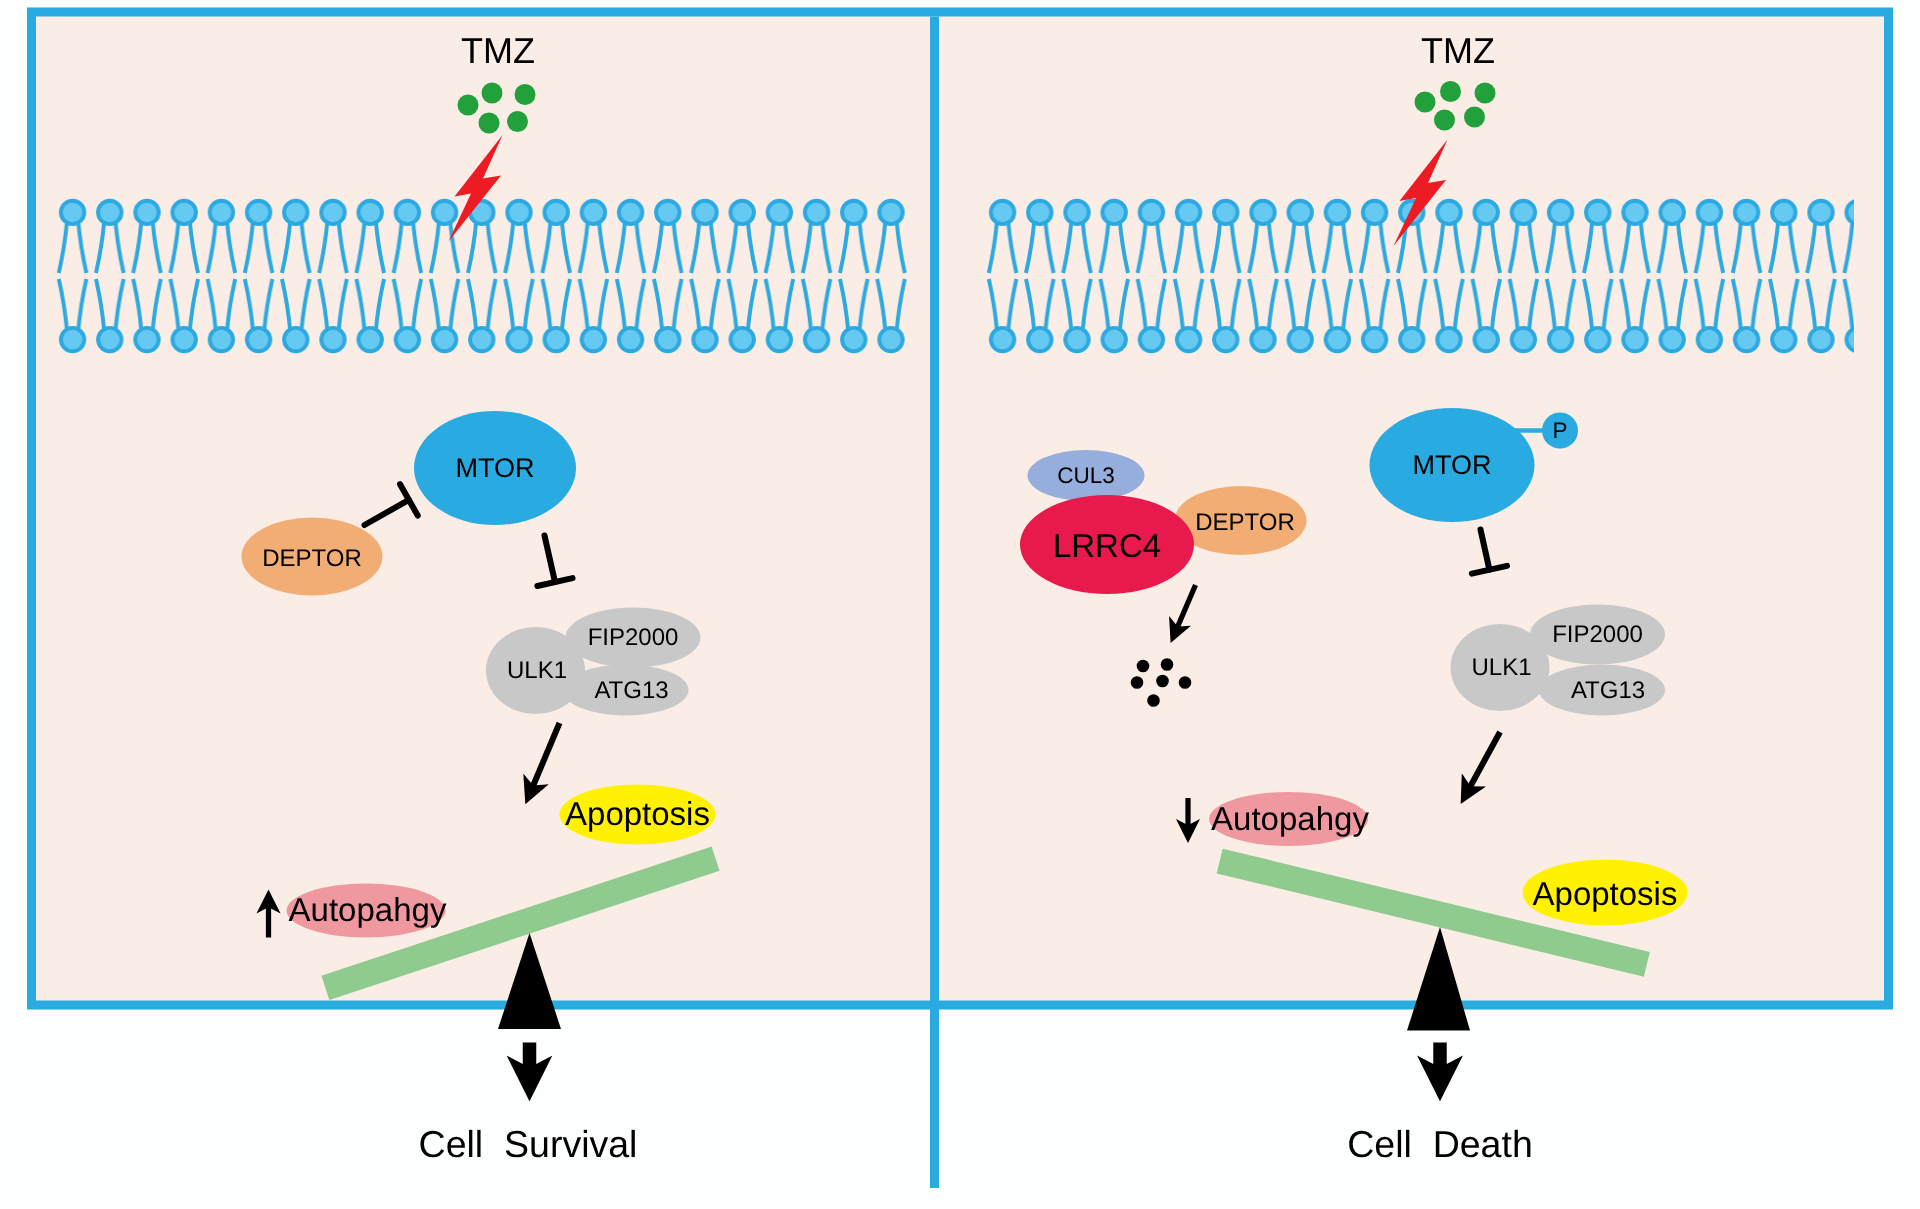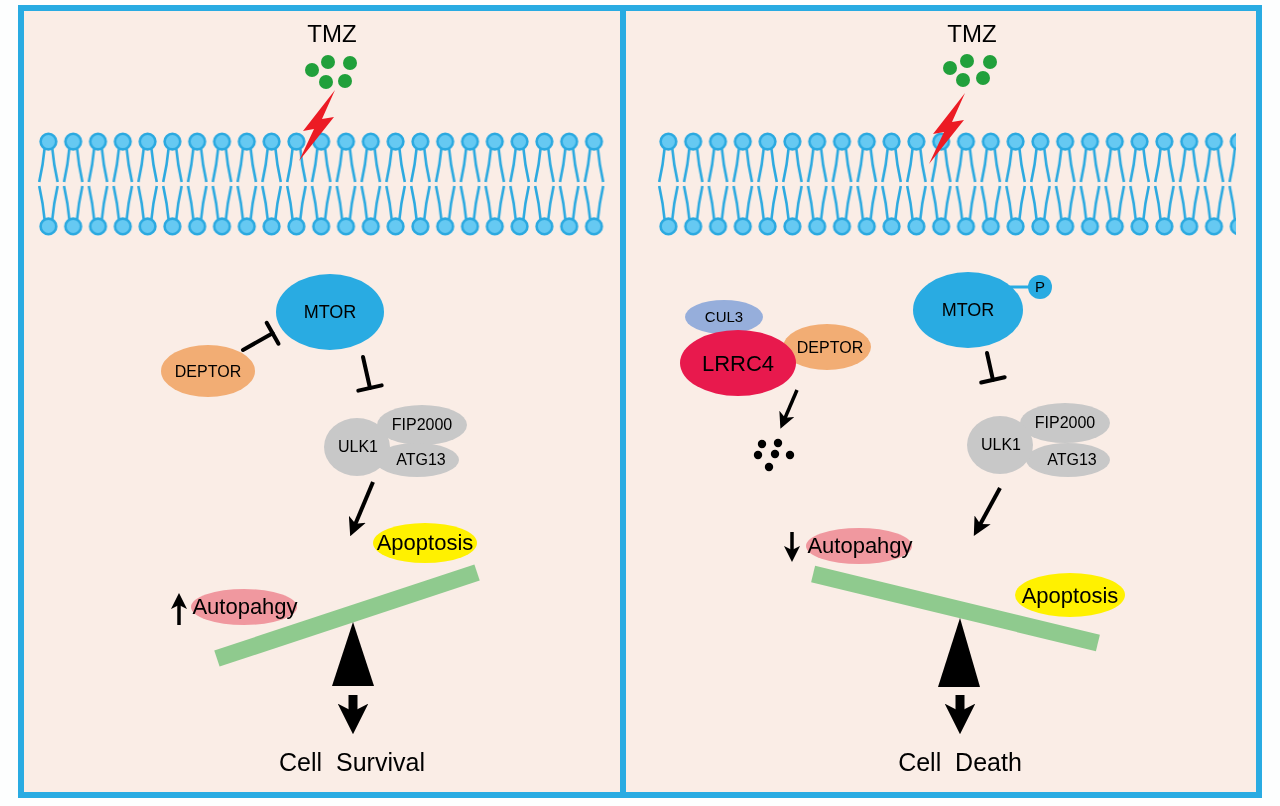--- a/index.html
+++ b/index.html
@@ -1,18 +1,18 @@
 <!DOCTYPE html>
 <html><head>
 <meta charset="utf-8">
 <style>
   html,body{margin:0;padding:0;background:#fdfefe;}
   .canvas{position:relative;width:1280px;height:806px;background:#fdfefe;overflow:hidden;
           font-family:"Liberation Sans", sans-serif;}
-  .frame{position:absolute;left:18px;top:5px;width:1244px;height:793px;
+  .frame{position:absolute;left:18px;top:5px;width:1244px;height:668px;
          box-sizing:border-box;border:6px solid #29ABE2;background:#FAEDE6;}
   .divider{position:absolute;left:596px;top:0;width:6px;height:781px;background:#29ABE2;}
   .panel-svg{position:absolute;top:0;}
   .panel-svg.left{left:0;}
   .panel-svg.right{left:602px;}
   text{font-family:"Liberation Sans", sans-serif;fill:#000;}
   text.outcome{white-space:pre;}
 </style>
 </head>
 <body>

